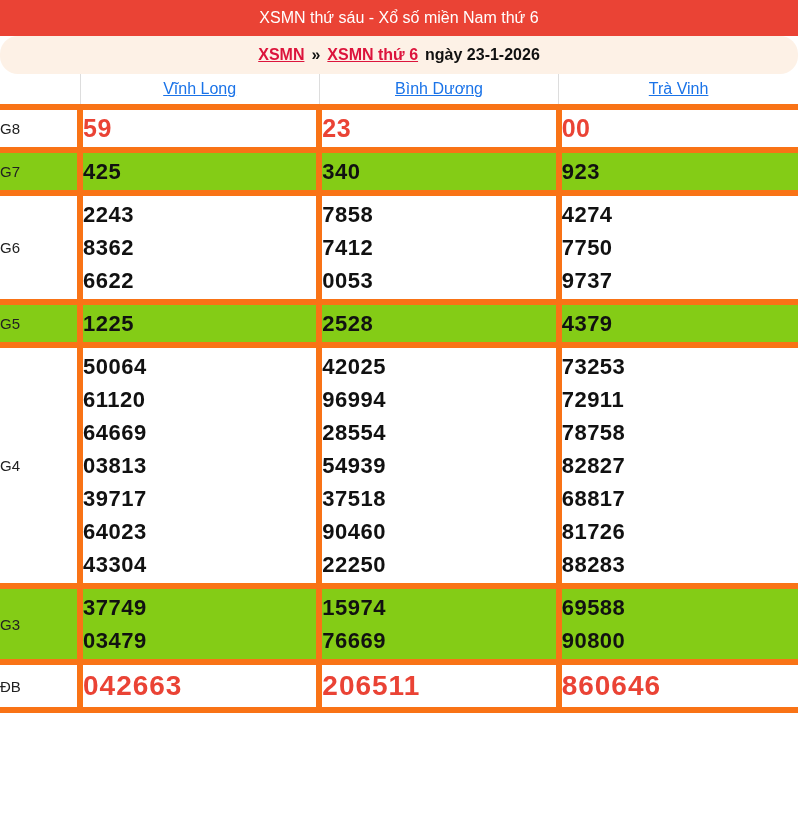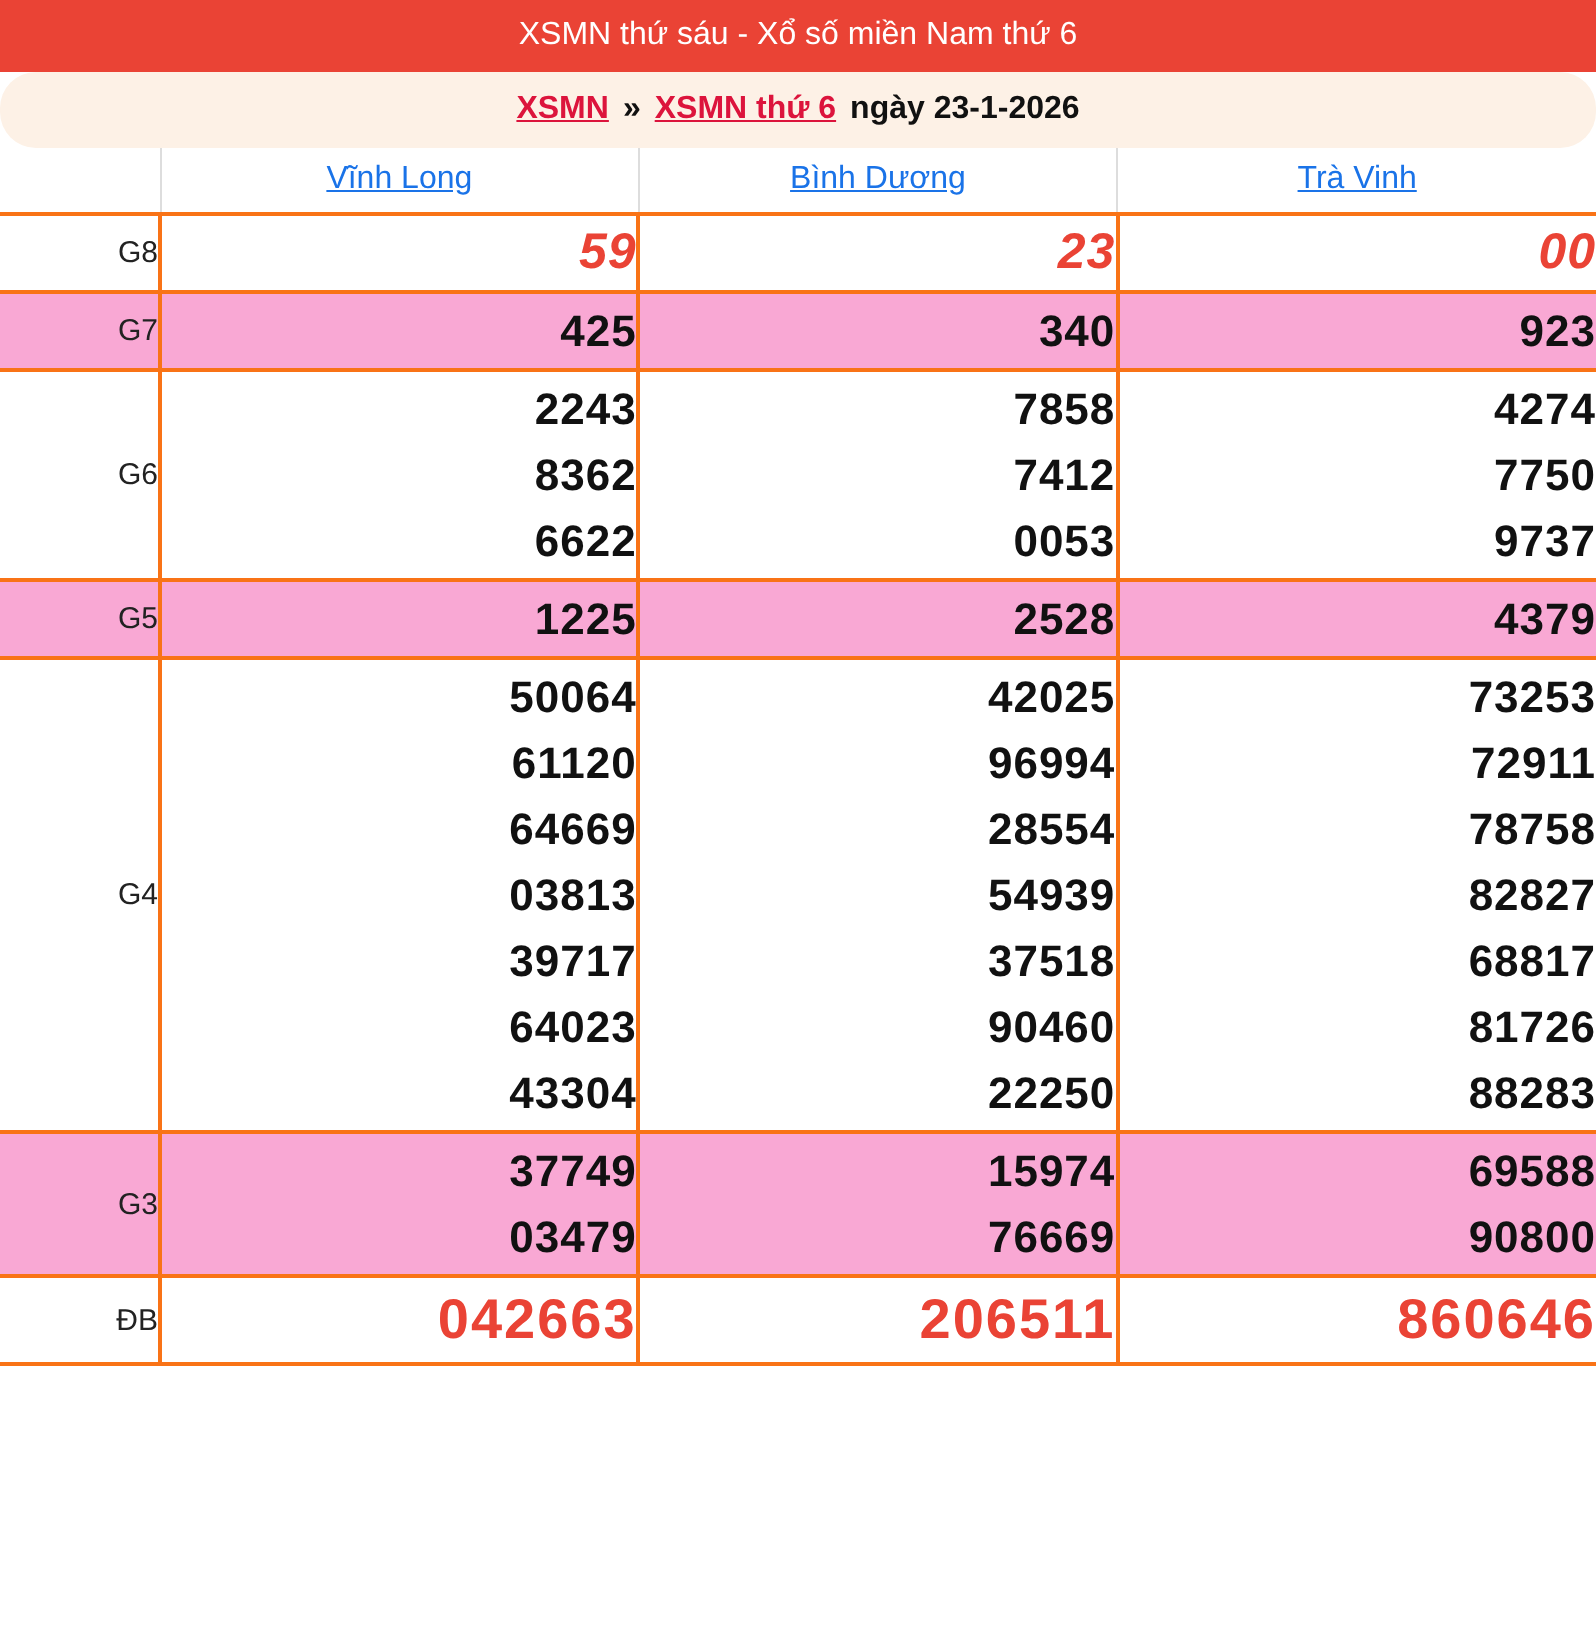--- a/index.html
+++ b/index.html
@@ -49,44 +49,43 @@
     border: 1px solid #ddd;
     border-top: none;
     text-align: center;
   }
   thead th a {
     color: var(--link-blue, #1a73e8);
     text-decoration: underline;
     cursor: pointer;
   }
   td {
-    border: 2px solid #f97316;
-    text-align: right;
+    border: 6px solid #f97316;
+    text-align: left;
     vertical-align: middle;
     padding: 2px 0;
   }
   table tr > *:first-child { border-left: none; }
   table tr > *:last-child  { border-right: none; }
   td.prize-label {
     font-size: 15px;
     font-weight: normal;
     color: #222;
   }
   .num {
     font-weight: bold;
     font-size: 22px;
     line-height: 33px;
     color: #111;
     letter-spacing: 0.5px;
   }
-  tr.striped { background: #f9a8d4; }
+  tr.striped { background: #84cc16; }
   tr.style-highlight .num {
     color: var(--number-red, #ea4335);
     font-size: 25px;
-    font-style: italic;
   }
   tr.style-jackpot .num {
     color: var(--number-red, #ea4335);
     font-size: 28px;
     line-height: 38px;
     letter-spacing: 1px;
   }
 </style>
 </head>
 <body>

